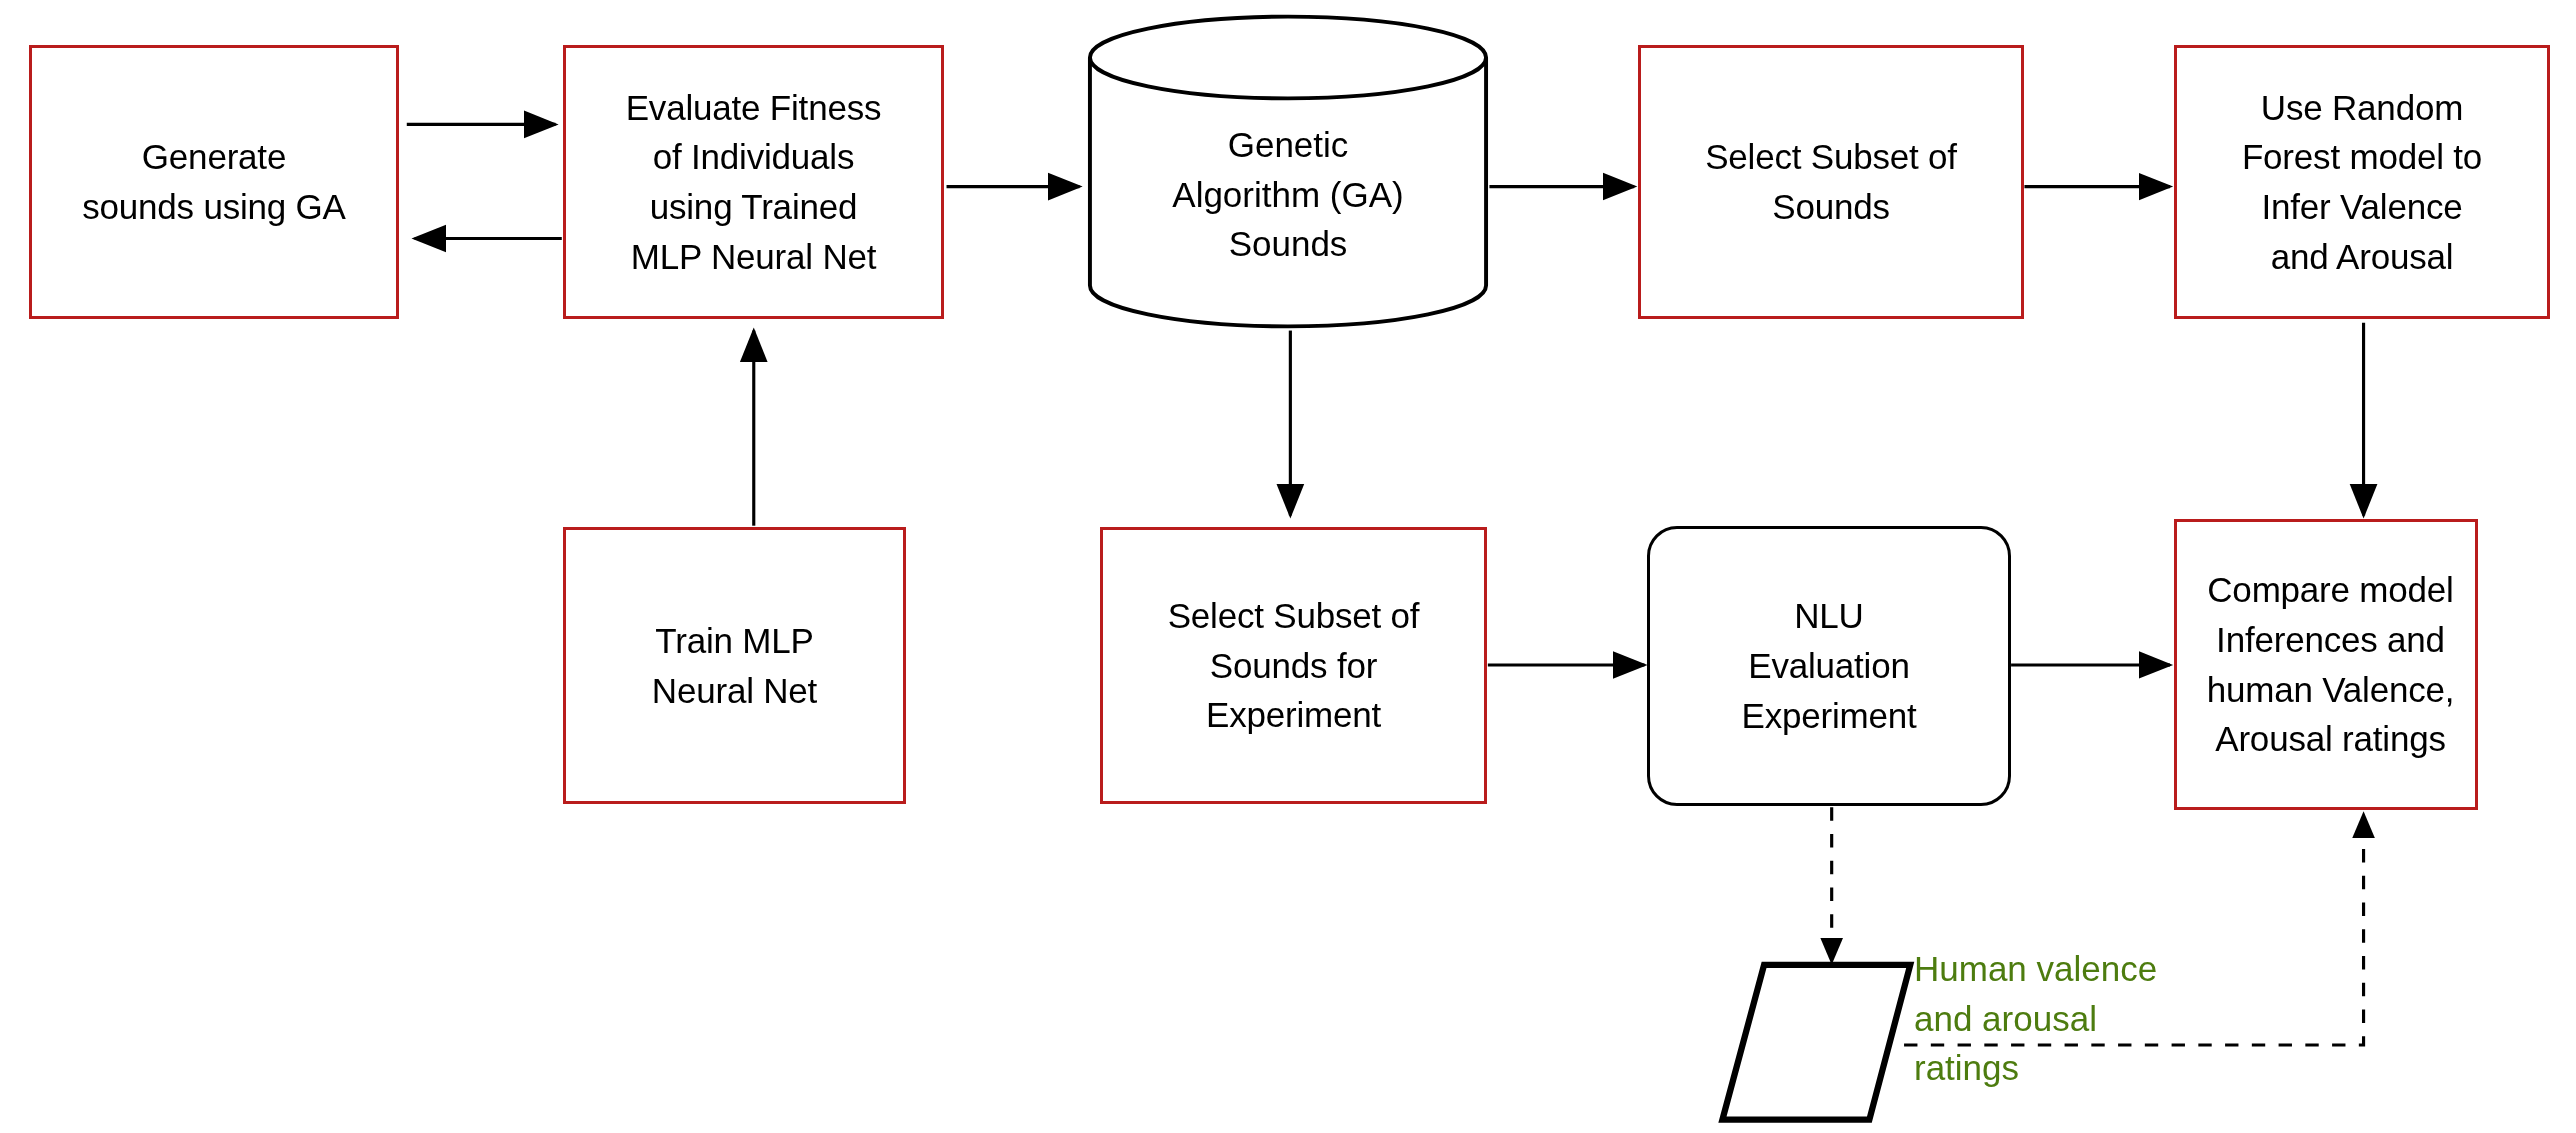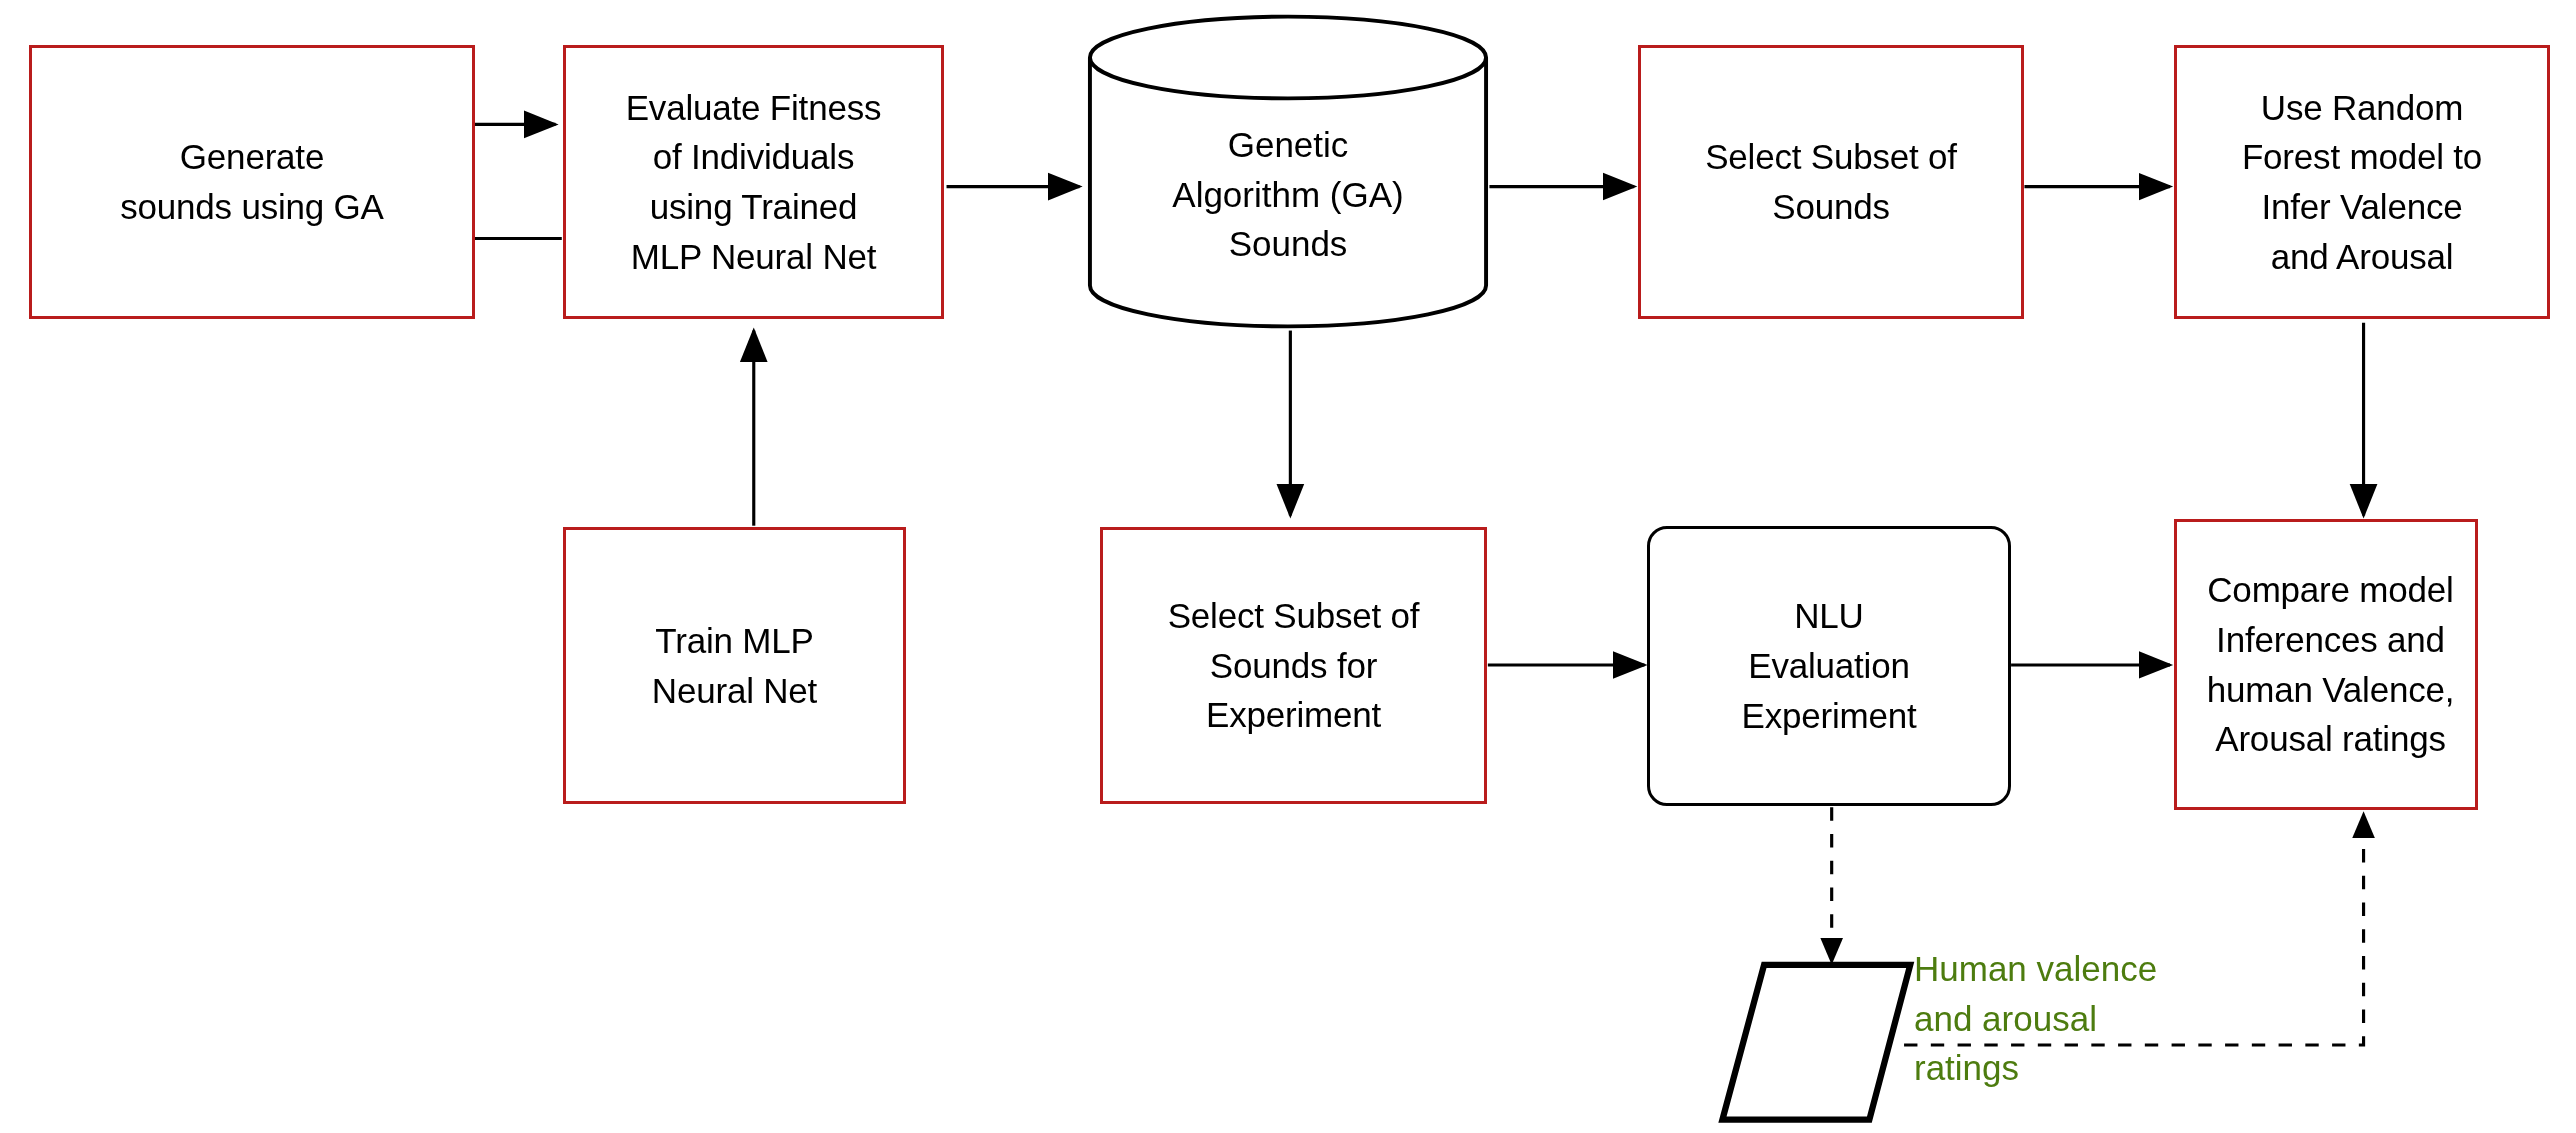--- a/index.html
+++ b/index.html
@@ -30,21 +30,21 @@
     justify-content: center;
     text-align: center;
     color: #000000;
     background: #ffffff;
   }
   .proc {
     border: 3px solid #b91c1c;
   }
   .proc-round {
     border: 3.9px solid #000000;
-    border-radius: 20px;
+    border-radius: 30px;
   }
   .node .lbl {
     font-size: 35px;
     line-height: 1.42;
     color: #000000;
     white-space: pre-line;
     letter-spacing: -0.2px;
   }
   .cyl-wrap {
     position: absolute;
@@ -116,21 +116,21 @@
     </g>
 
     <g stroke="#000000" stroke-width="4" fill="none" stroke-dasharray="17 17">
 
       <line x1="2328" y1="1026" x2="2328" y2="1222" marker-end="url(#arrowDash)" stroke-dasharray="17 17"></line>
 
       <polyline points="2420,1328 3004,1328 3004,1035" marker-end="url(#arrowDash)" stroke-dasharray="17 17"></polyline>
     </g>
   </svg>
 
-  <div class="node proc" style="left:29px; top:45px; width:446px; height:274px;">
+  <div class="node proc" style="left:29px; top:45px; width:370px; height:274px;">
     <span class="lbl">Generate
 sounds using GA</span>
   </div>
 
   <div class="node proc" style="left:563px; top:45px; width:381px; height:274px;">
     <span class="lbl">Evaluate Fitness
 of Individuals
 using Trained
 MLP Neural Net</span>
   </div>

